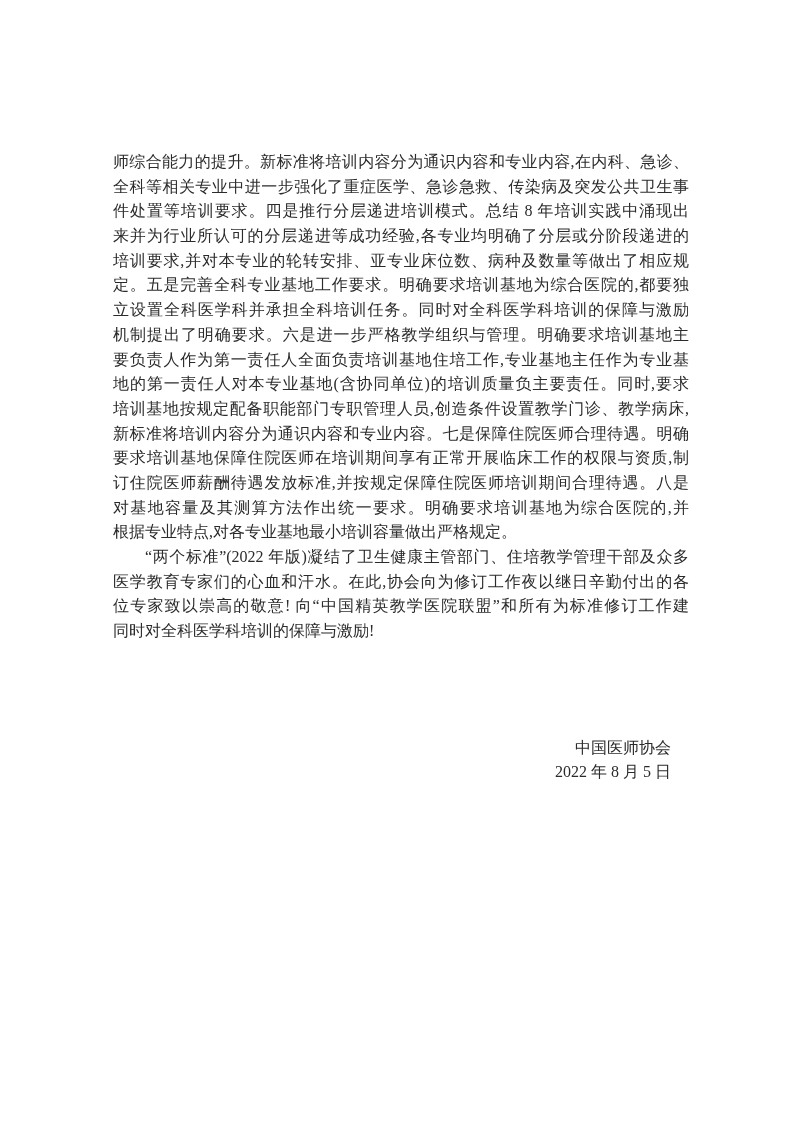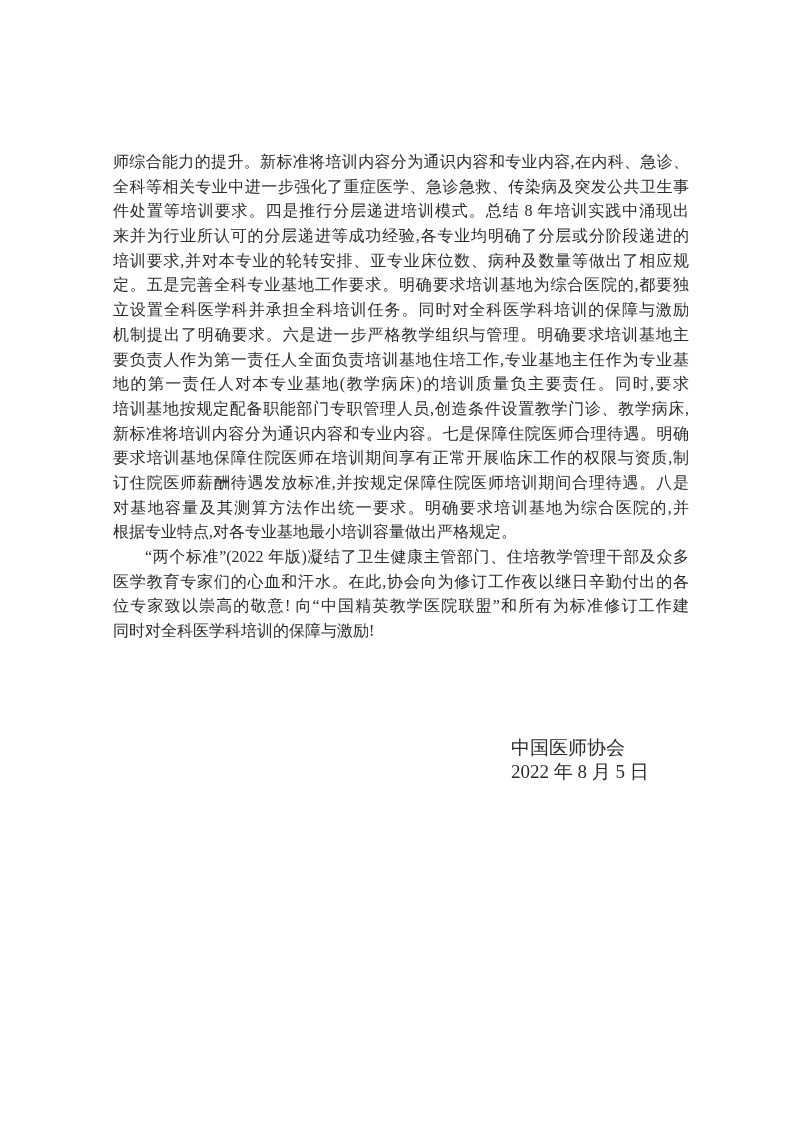--- a/index.html
+++ b/index.html
@@ -35,23 +35,23 @@
     text-align-last: left;
   }
   .indent {
     text-indent: 2em;
   }
   .signature-block {
     position: absolute;
     top: 736px;
     left: 511px;
     width: 160px;
-    font-size: 19px;
+    font-size: 16px;
     line-height: 24px;
-    text-align: left;
+    text-align: right;
   }
   .signature-line {
     white-space: nowrap;
   }
 </style>
 </head>
 <body>
 
 <div class="page">
 
@@ -60,21 +60,21 @@
     <div>
       <div class="text-line">师综合能力的提升。新标准将培训内容分为通识内容和专业内容,在内科、急诊、</div>
       <div class="text-line">全科等相关专业中进一步强化了重症医学、急诊急救、传染病及突发公共卫生事</div>
       <div class="text-line">件处置等培训要求。四是推行分层递进培训模式。总结 8 年培训实践中涌现出</div>
       <div class="text-line">来并为行业所认可的分层递进等成功经验,各专业均明确了分层或分阶段递进的</div>
       <div class="text-line">培训要求,并对本专业的轮转安排、亚专业床位数、病种及数量等做出了相应规</div>
       <div class="text-line">定。五是完善全科专业基地工作要求。明确要求培训基地为综合医院的,都要独</div>
       <div class="text-line">立设置全科医学科并承担全科培训任务。同时对全科医学科培训的保障与激励</div>
       <div class="text-line">机制提出了明确要求。六是进一步严格教学组织与管理。明确要求培训基地主</div>
       <div class="text-line">要负责人作为第一责任人全面负责培训基地住培工作,专业基地主任作为专业基</div>
-      <div class="text-line">地的第一责任人对本专业基地(教学病床)的培训质量负主要责任。同时,要求</div>
+      <div class="text-line">地的第一责任人对本专业基地(含协同单位)的培训质量负主要责任。同时,要求</div>
       <div class="text-line">培训基地按规定配备职能部门专职管理人员,创造条件设置教学门诊、教学病床,</div>
       <div class="text-line">新标准将培训内容分为通识内容和专业内容。七是保障住院医师合理待遇。明确</div>
       <div class="text-line">要求培训基地保障住院医师在培训期间享有正常开展临床工作的权限与资质,制</div>
       <div class="text-line">订住院医师薪酬待遇发放标准,并按规定保障住院医师培训期间合理待遇。八是</div>
       <div class="text-line">对基地容量及其测算方法作出统一要求。明确要求培训基地为综合医院的,并</div>
       <div class="text-line para-end">根据专业特点,对各专业基地最小培训容量做出严格规定。</div>
     </div>
 
     <div>
       <div class="text-line indent">“两个标准”(2022 年版)凝结了卫生健康主管部门、住培教学管理干部及众多</div>

